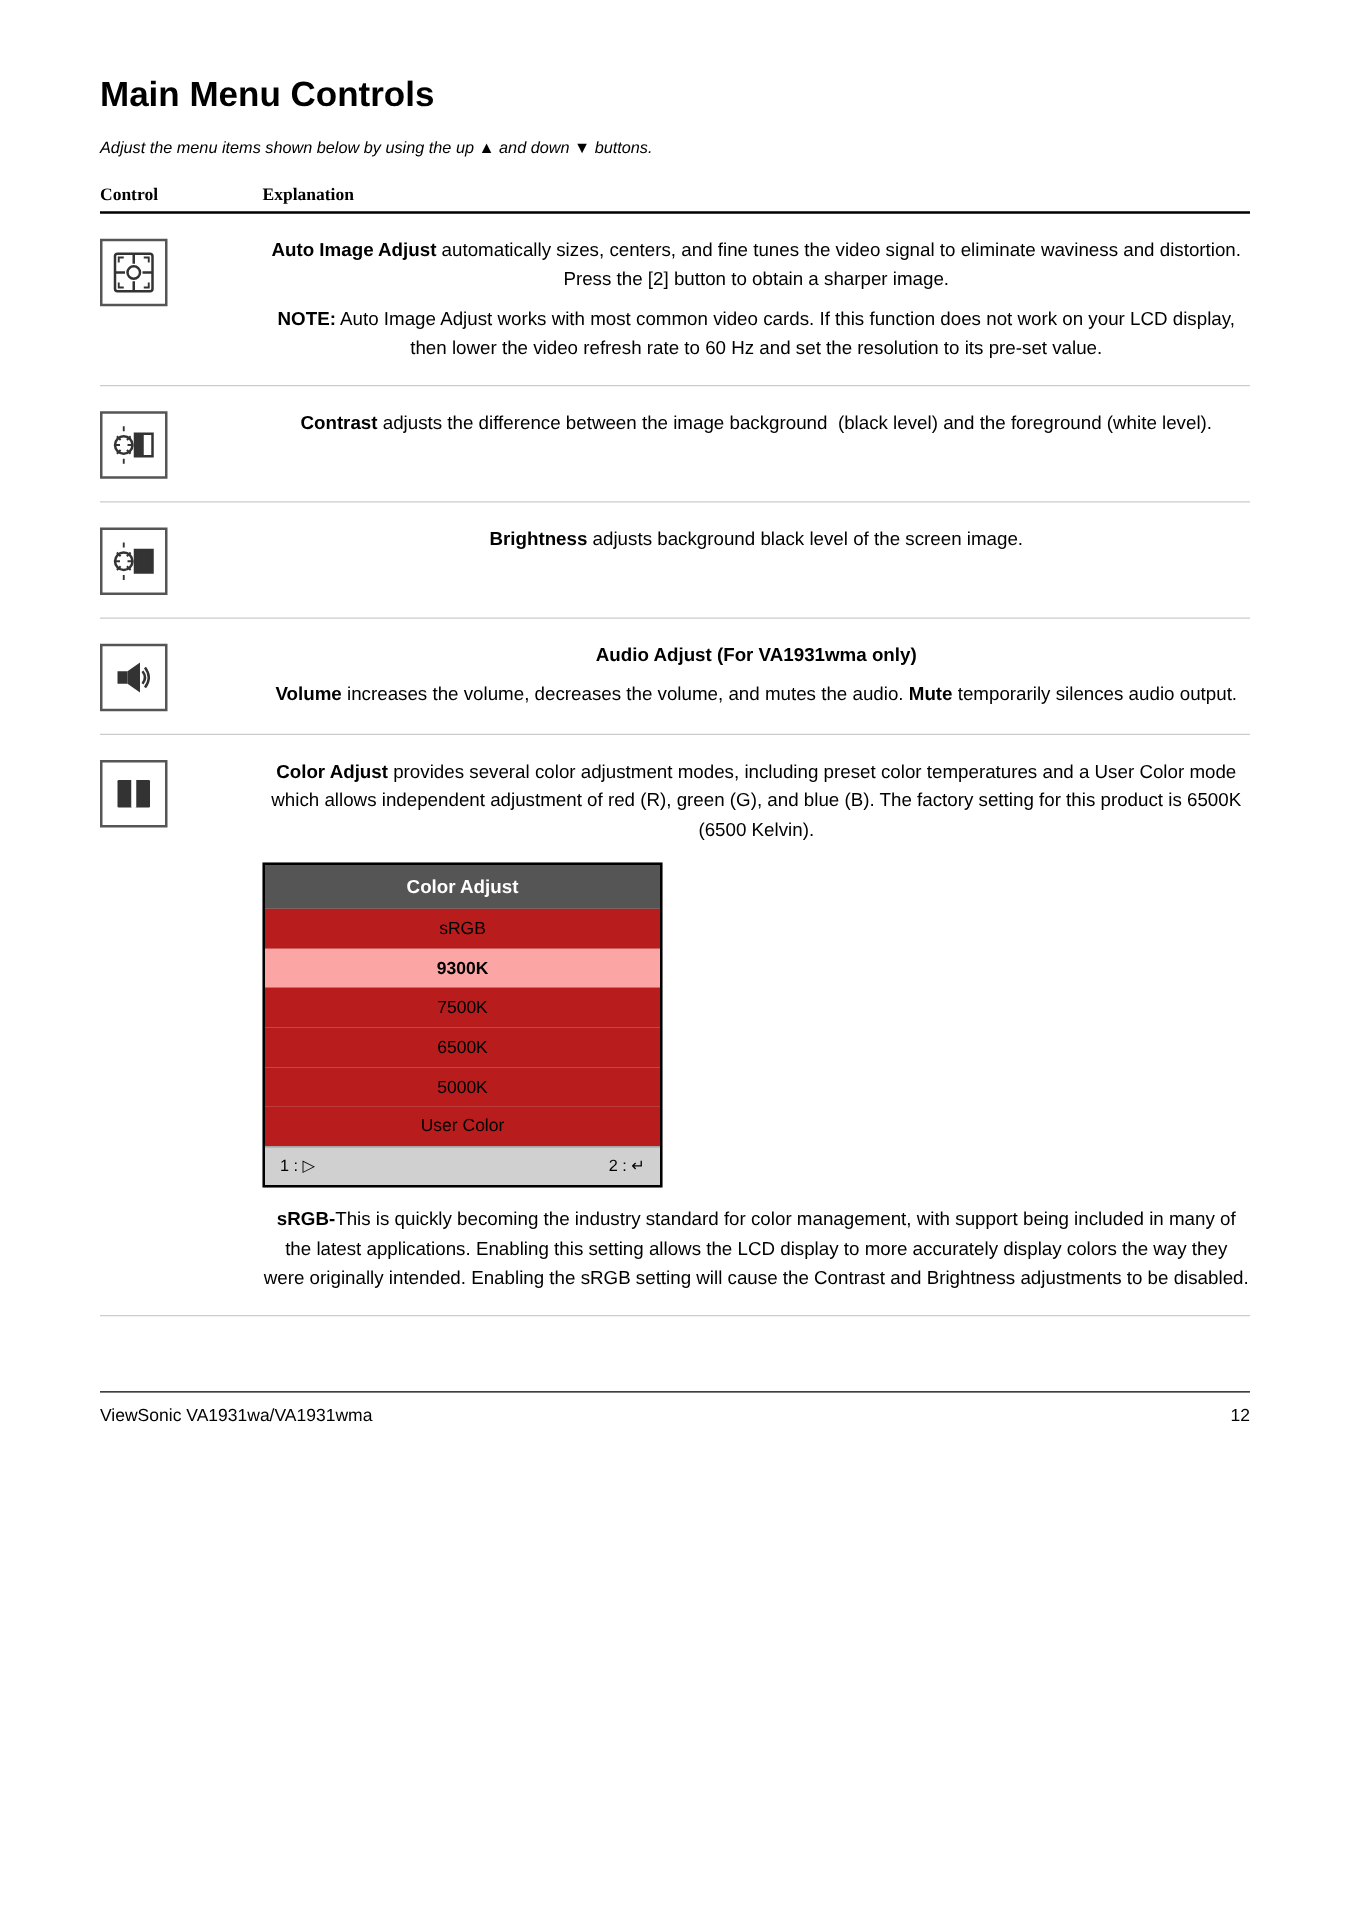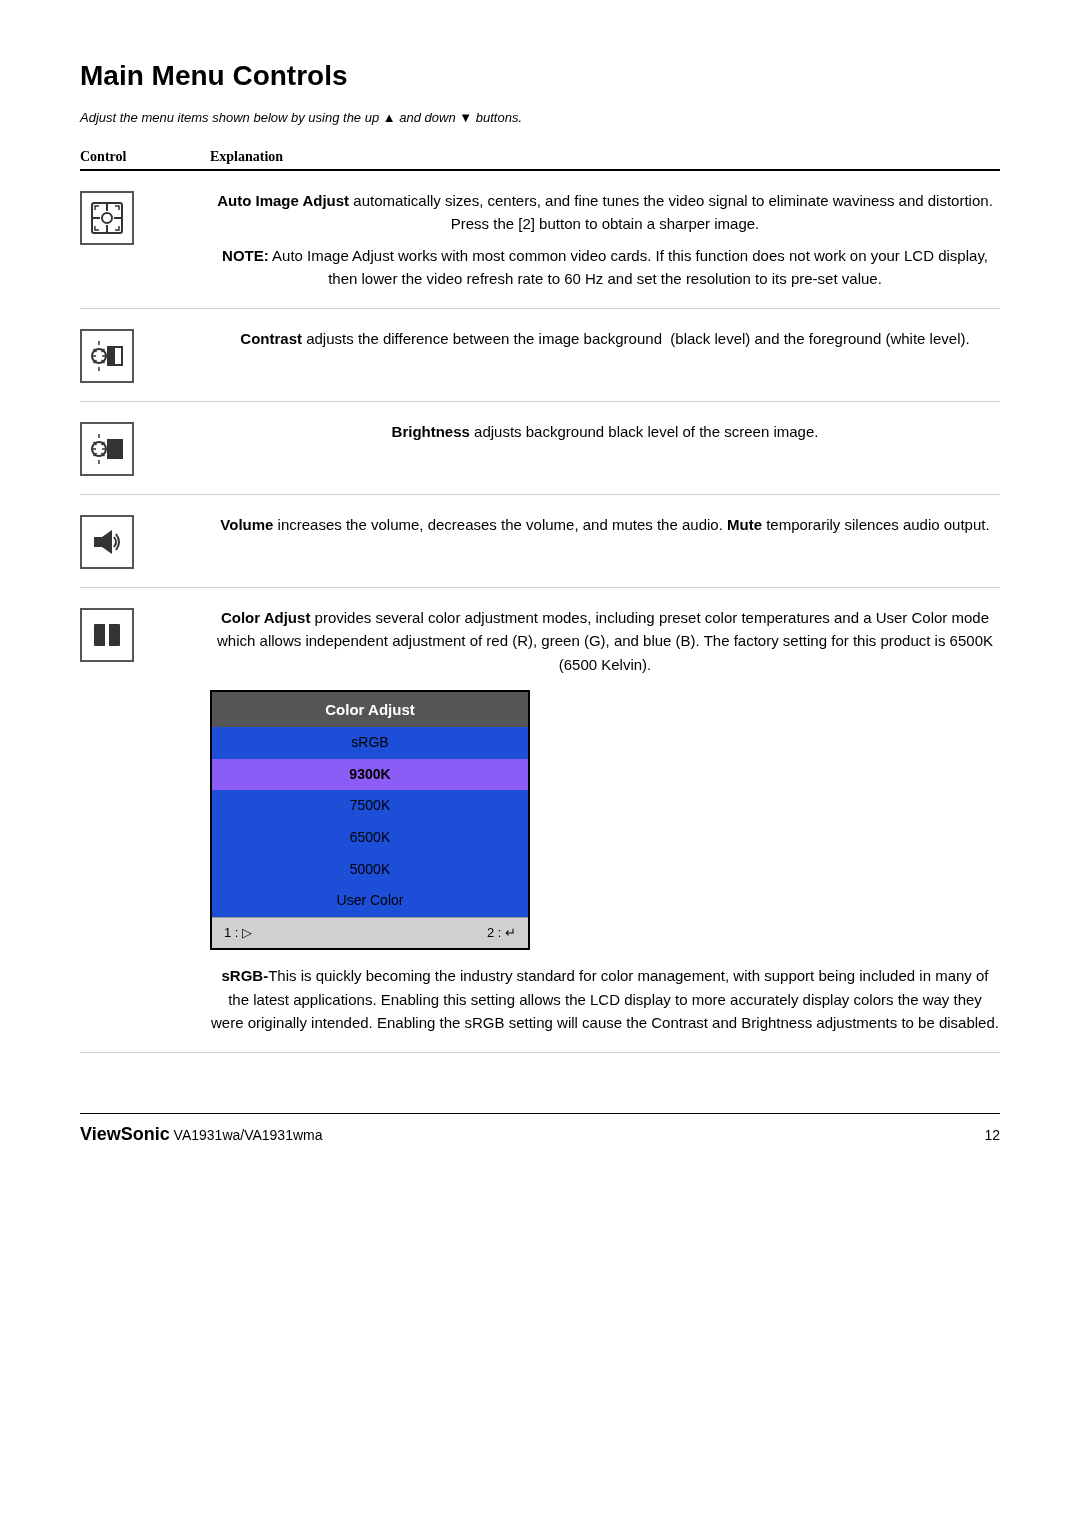--- a/index.html
+++ b/index.html
@@ -92,24 +92,24 @@
       background: #555;
       color: #fff;
       font-weight: bold;
       font-size: 15px;
       padding: 6px 12px;
     }
     .color-adjust-item {
       padding: 5px 12px;
       font-size: 14px;
       color: #000;
-      background: #1d4ed8;
+      background: #b91c1c;
     }
     .color-adjust-item.selected {
-      background: #8b5cf6;
+      background: #fca5a5;
       font-weight: bold;
       color: #000;
     }
     .color-adjust-footer {
       background: #d0d0d0;
       display: flex;
       justify-content: space-between;
       padding: 5px 12px;
       font-size: 13px;
       border-top: 1px solid #999;
@@ -118,22 +118,22 @@
       margin-top: auto;
       display: flex;
       justify-content: space-between;
       align-items: center;
       border-top: 1px solid #000;
       padding-top: 10px;
       margin-top: 60px;
       font-size: 14px;
     }
     .footer-brand {
-      font-weight: bold;
-      font-size: 18px;
+      font-weight: normal;
+      font-size: 14px;
     }
     .footer-page {
       font-size: 14px;
     }
   </style>
 </head>
 <body>
 
 <h1>Main Menu Controls</h1>
 
@@ -226,20 +226,21 @@
       <svg viewBox="0 0 38 38" xmlns="http://www.w3.org/2000/svg">
 
         <rect x="6" y="14" width="8" height="10" fill="#333"></rect>
         <polygon points="14,14 24,7 24,31 14,24" fill="#333"></polygon>
         <path d="M26,14 Q30,19 26,24" fill="none" stroke="#333" stroke-width="2"></path>
         <path d="M28,11 Q34,19 28,27" fill="none" stroke="#333" stroke-width="2"></path>
       </svg>
     </div>
   </div>
   <div class="explanation-cell">
+    <p><b>Audio Adjust (For VA1931wma only)</b></p>
     <p><b>Volume</b> increases the volume, decreases the volume, and mutes the audio. <b>Mute</b> temporarily silences audio output.</p>
   </div>
 </div>
 
 <div class="table-row">
   <div class="icon-cell">
     <div class="icon-box">
       <svg viewBox="0 0 38 38" xmlns="http://www.w3.org/2000/svg">
 
         <rect x="6" y="8" width="12" height="22" fill="#333" rx="1"></rect>

